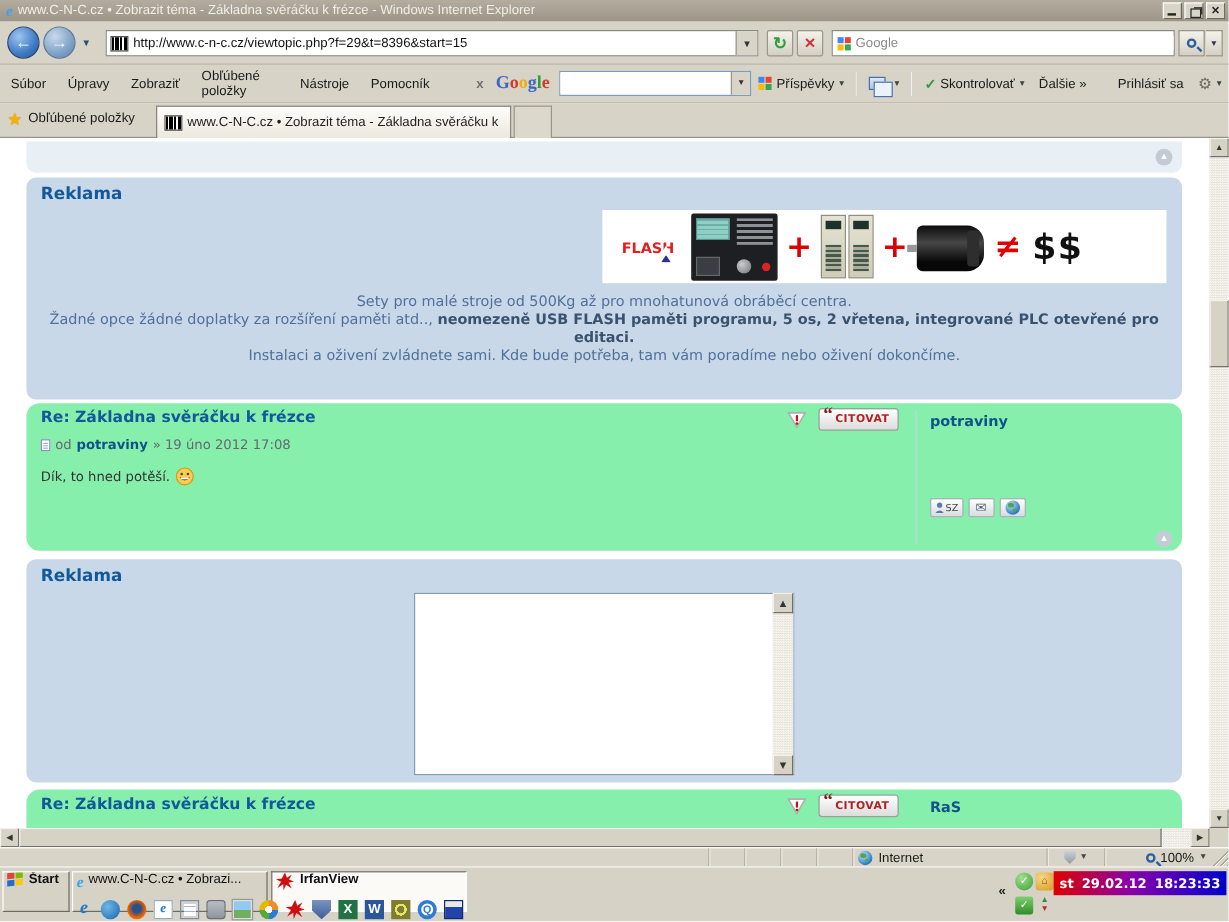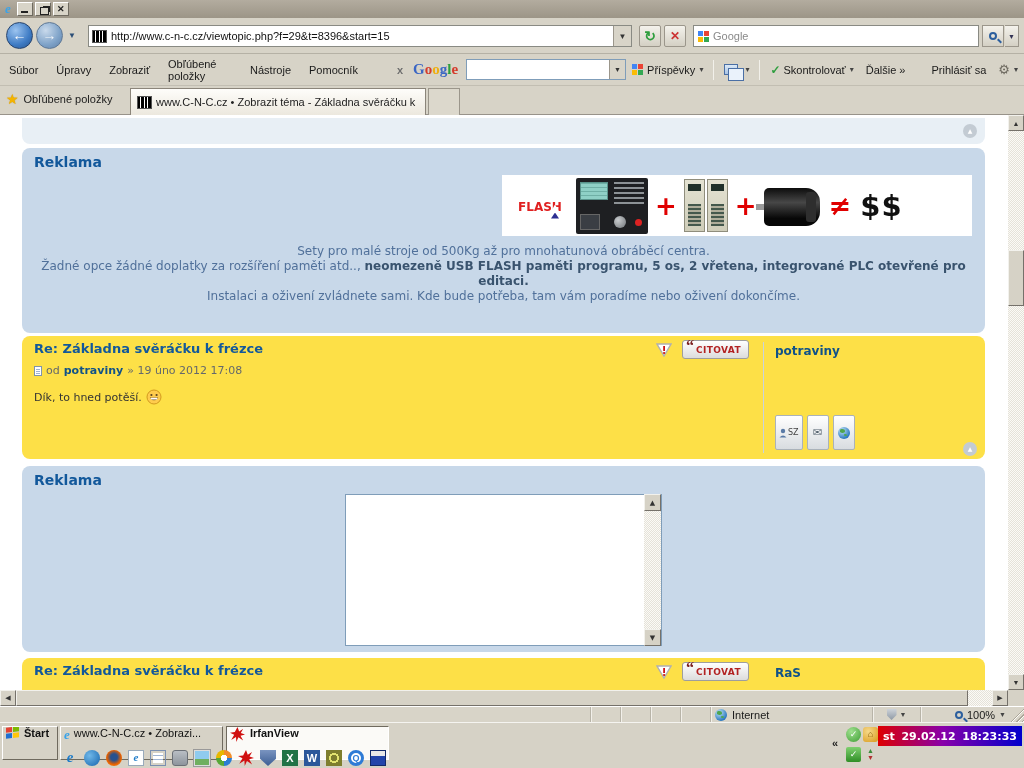--- a/index.html
+++ b/index.html
@@ -82,21 +82,21 @@
   .tabstub{position:absolute;left:428px;top:2px;width:32px;height:27px;background:#DCD8CC;border:1px solid #9B968B;border-bottom:0;}
 
   
   .content{position:absolute;left:0;top:115px;width:1008px;height:575px;background:#FFF;overflow:hidden;
     font-family:"DejaVu Sans",sans-serif;}
   .strip{position:absolute;left:22px;top:3px;width:963px;height:26px;background:#E8EFF5;border-radius:0 0 8px 8px;}
   .topcirc{position:absolute;width:14px;height:14px;border-radius:50%;background:#C3CBD3;
     color:#FFF;font-size:6px;text-align:center;line-height:14px;}
   .panel{position:absolute;left:22px;width:963px;border-radius:8px;}
   .adpanel{background:#C8D8E9;}
-  .postpanel{background:#fde047;}
+  .postpanel{background:#86efac;border-radius:11px;}
   .rekheading{position:absolute;left:12px;top:6px;font-size:14px;font-weight:bold;color:#12589B;}
   .posttitle{position:absolute;left:12px;top:5px;font-size:13px;font-weight:bold;color:#12589B;}
 
   
   .banner{position:absolute;left:480px;top:27px;width:470px;height:61px;background:#FFF;
     display:flex;align-items:center;padding:0 6px;}
   .gsk{width:64px;text-align:center;}
   .gskcirc{width:30px;height:30px;border-radius:50%;background:#2D2F92;margin:1px auto 0;position:relative;}
   .gskcirc::after{content:"";position:absolute;left:7px;top:7px;width:16px;height:14px;
     background:#FFF;clip-path:polygon(50% 0,100% 100%,0 100%);}
@@ -141,21 +141,21 @@
   .pageic::after{content:"";position:absolute;left:1px;top:2px;width:4px;height:1px;background:#9FB4D4;box-shadow:0 2px 0 #9FB4D4,0 4px 0 #9FB4D4;}
   .alink{color:#105289;font-weight:bold;text-decoration:none;}
   .meta .alink{margin:0 4px;}
   .pbody{position:absolute;left:12px;top:53px;font-size:11px;color:#333;display:flex;align-items:center;gap:4px;}
   .profdiv{position:absolute;left:741px;top:6px;bottom:6px;width:1px;background:#C9D3DD;}
   .pname{position:absolute;left:753px;top:8px;font-size:12px;font-weight:bold;color:#105289;}
   .pfields{position:absolute;left:753px;top:31px;font-size:11px;line-height:14px;color:#4A4F56;}
   .pfields b{font-weight:normal;color:#4A4F56;}
   .pfields span{color:#76797D;}
   .pbtns{position:absolute;left:753px;top:79px;display:flex;gap:4px;}
-  .pbtn{height:35px;min-width:22px;border:1px solid #AAB2BA;border-radius:2px;
+  .pbtn{height:16px;min-width:22px;border:1px solid #AAB2BA;border-radius:2px;
     background:linear-gradient(#FFF,#D8DCE0);display:inline-flex;align-items:center;justify-content:center;
     font-size:8px;color:#444;gap:1px;padding:0 3px;}
   .env{font-size:11px;color:#55636F;line-height:1;}
 
   
   .whitebox{position:absolute;left:323px;top:28px;width:317px;height:152px;background:#FFF;border:1px solid #7F9DB9;}
   .wb-sb{position:absolute;right:0;top:0;bottom:0;width:17px;
     background:#F2F1EB;background-image:repeating-conic-gradient(#FBFAF6 0% 25%,#E5E2D9 0% 50%);background-size:2px 2px;}
   .sbtn{position:absolute;left:0;width:17px;height:17px;background:#D6D2C6;border:1px solid;
     border-color:#F2F1EC #75716A #75716A #F2F1EC;color:#333;font-size:7px;display:flex;align-items:center;justify-content:center;}
@@ -236,20 +236,21 @@
   .report svg{display:block;}
   .smiley{display:inline-block;}
 </style>
 </head>
 <body>
 
 <div id="screen">
 
   <div class="titlebar">
     <span class="ie-e">e</span>
+    <span class="title-text">www.C-N-C.cz • Zobrazit téma - Základna svěráčku k frézce - Windows Internet Explorer</span>
     <span class="winbtn min"></span>
     <span class="winbtn rest"></span>
     <span class="winbtn">✕</span>
   </div>
 
   <div class="cmdrow">
     <span class="navcirc back">←</span>
     <span class="navcirc fwd">→</span>
     <span class="navdrop">▼</span>
     <div class="addr">

